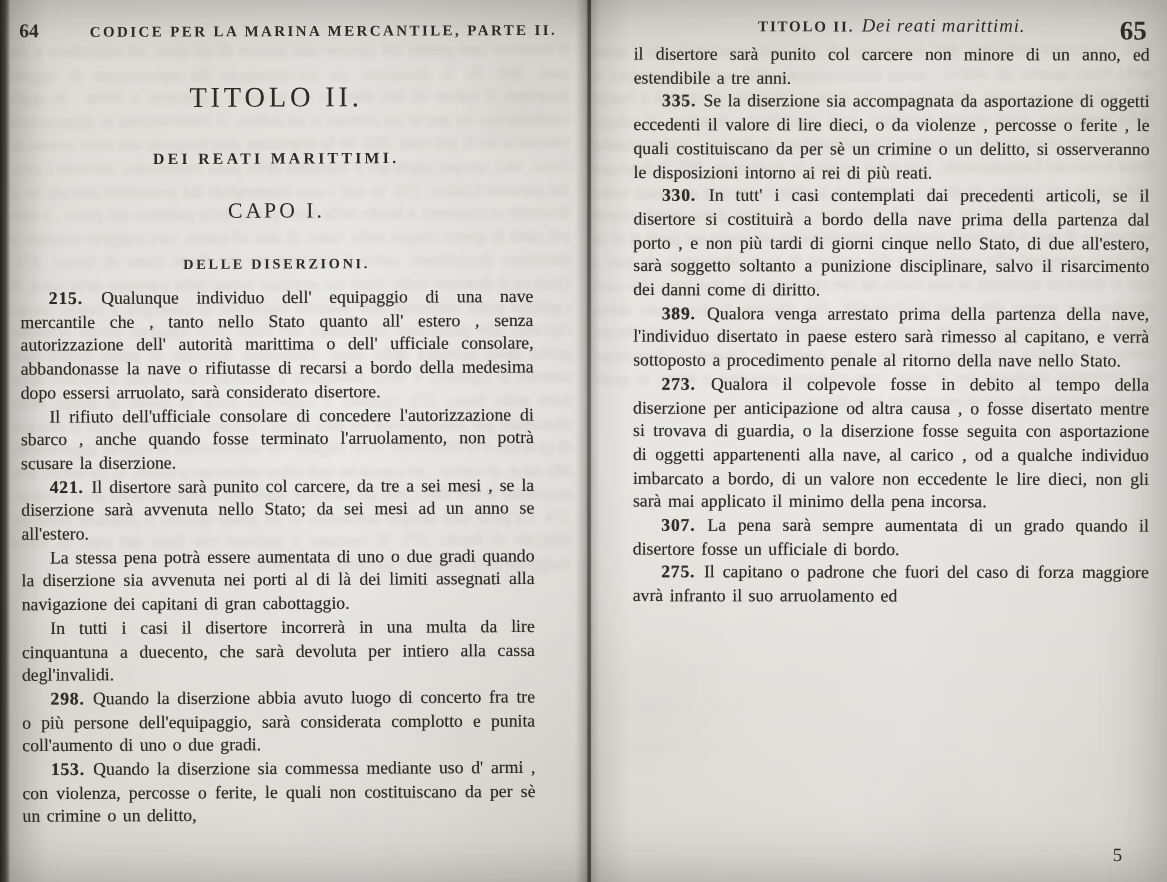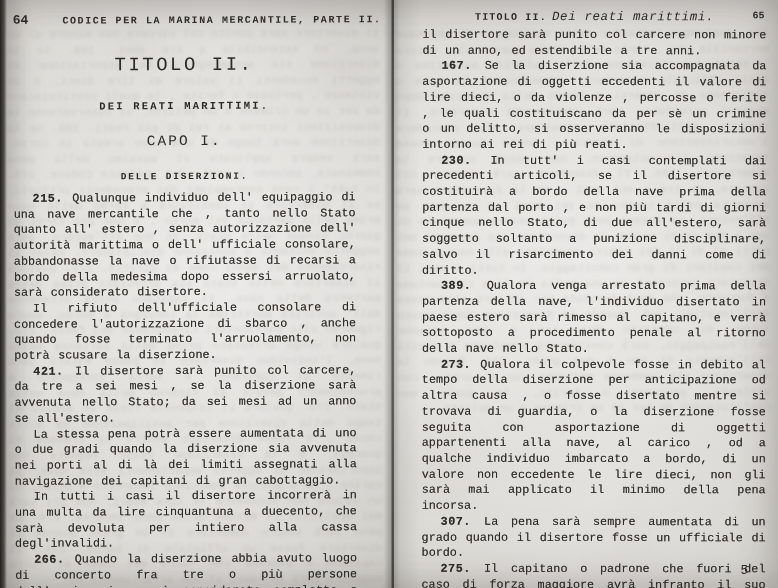--- a/index.html
+++ b/index.html
@@ -9,21 +9,21 @@
     position: relative;
     width: 778px;
     height: 588px;
     margin: 0 auto;
     overflow: hidden;
     background:
       radial-gradient(ellipse 90% 70% at 22% 45%, rgba(255,255,255,.35), rgba(255,255,255,0) 70%),
       radial-gradient(ellipse 90% 70% at 76% 45%, rgba(255,255,255,.30), rgba(255,255,255,0) 70%),
       linear-gradient(90deg, #c2c0bb 0, #dad8d3 4%, #e0deda 30%, #d3d1cc 49%, #c4c2bd 50.6%, #dcdad5 54%, #e1dfdb 78%, #d8d6d1 100%);
     color: #2d2b27;
-    font-family: Liberation Mono, monospace;
+    font-family: Liberation Serif, serif;
   }
 
   
   .edge-left {
     position: absolute; left: 0; top: 0; bottom: 0; width: 7px;
     background: linear-gradient(90deg, #23221f 0, #55534e 55%, rgba(85,83,78,0) 100%);
   }
   .gutter {
     position: absolute; left: 384px; top: 0; bottom: 0; width: 16px;
     background: linear-gradient(90deg, rgba(60,58,54,0) 0, rgba(60,58,54,.28) 42%, #504e49 52%, rgba(60,58,54,.18) 66%, rgba(60,58,54,0) 100%);
@@ -67,21 +67,21 @@
     font-size: 10px; letter-spacing: 1.6px; font-weight: bold;
     white-space: nowrap;
   }
   .page-left .running-head .folio  { font-size: 13px; letter-spacing: 0; margin-right: 34px; }
   .page-left .running-head .rtitle { flex: 1; text-align: center; }
   .page-right .running-head { justify-content: center; position: relative; letter-spacing: 1.2px; }
   .page-right .running-head .rtitle-italic {
     font-weight: normal; font-style: italic; letter-spacing: .6px; font-size: 12.5px; margin-left: 5px;
   }
   .page-right .running-head .folio {
-    position: absolute; right: 2px; top: 0; font-size: 10px; letter-spacing: 0;
+    position: absolute; right: 2px; top: 0; font-size: 18px; letter-spacing: 0;
   }
 
   .title-block { text-align: center; }
   .h-titolo   { margin: 27px 0 0; font-size: 19px; font-weight: normal; letter-spacing: 2.5px; }
   .h-reati    { margin: 24px 0 0; font-size: 10.5px; font-weight: bold; letter-spacing: 2.2px; }
   .h-capo     { margin: 21px 0 0; font-size: 14.5px; font-weight: normal; letter-spacing: 2px; }
   .h-sezione  { margin: 22px 0 9px; font-size: 9.5px; font-weight: bold; letter-spacing: 1.8px; }
 
   .body-text { text-align: justify; }
   .page-right .body-text { margin-top: 4px; }
@@ -131,39 +131,39 @@
         <h2 class="h-reati">DEI REATI MARITTIMI.</h2>
         <h3 class="h-capo">CAPO I.</h3>
         <h4 class="h-sezione">DELLE DISERZIONI.</h4>
       </div>
       <div class="body-text">
           <p class="para"><b class="artnum">215. </b>Qualunque individuo dell' equipaggio di una nave mercantile che , tanto nello Stato quanto all' estero , senza autorizzazione dell' autorità marittima o dell' ufficiale consolare, abbandonasse la nave o rifiutasse di recarsi a bordo della medesima dopo essersi arruolato, sarà considerato disertore.</p>
           <p class="para">Il rifiuto dell'ufficiale consolare di concedere l'autorizzazione di sbarco , anche quando fosse terminato l'arruolamento, non potrà scusare la diserzione.</p>
           <p class="para"><b class="artnum">421. </b>Il disertore sarà punito col carcere, da tre a sei mesi , se la diserzione sarà avvenuta nello Stato; da sei mesi ad un anno se all'estero.</p>
           <p class="para">La stessa pena potrà essere aumentata di uno o due gradi quando la diserzione sia avvenuta nei porti al di là dei limiti assegnati alla navigazione dei capitani di gran cabottaggio.</p>
           <p class="para">In tutti i casi il disertore incorrerà in una multa da lire cinquantuna a duecento, che sarà devoluta per intiero alla cassa degl'invalidi.</p>
-          <p class="para"><b class="artnum">266. </b>Quando la diserzione abbia avuto luogo di concerto fra tre o più persone dell'equipaggio, sarà considerata complotto e punita coll'aumento di uno o due gradi.</p>
+          <p class="para"><b class="artnum">298. </b>Quando la diserzione abbia avuto luogo di concerto fra tre o più persone dell'equipaggio, sarà considerata complotto e punita coll'aumento di uno o due gradi.</p>
           <p class="para"><b class="artnum">153. </b>Quando la diserzione sia commessa mediante uso d' armi , con violenza, percosse o ferite, le quali non costituiscano da per sè un crimine o un delitto,</p>
         </div>
     </div>
     <div class="mottle"></div>
   </div>
 
   <div class="page page-right">
     <div class="bleed">264. Qualunque individuo dell' equipaggio di una nave mercantile che , tanto nello Stato quanto all' estero , senza autorizzazione dell' autorità marittima o dell' ufficiale consolare, abbandonasse la nave o rifiutasse di recarsi a bordo della medesima dopo essersi arruolato, sarà considerato disertore. Il rifiuto dell'ufficiale consolare di concedere l'autorizzazione di sbarco , anche quando fosse terminato l'arruolamento, non potrà scusare la diserzione. 265. Il disertore sarà punito col carcere, da tre a sei mesi , se la diserzione sarà avvenuta nello Stato; da sei mesi ad un anno se all'estero. La stessa pena potrà essere aumentata di uno o due gradi quando la diserzione sia avvenuta nei porti al di là dei limiti assegnati alla navigazione dei capitani di gran cabottaggio. In tutti i casi il disertore incorrerà in una multa da lire cinquantuna a duecento, che sarà devoluta per intiero alla cassa degl'invalidi. 266. Quando la diserzione abbia avuto luogo di concerto fra tre o più persone dell'equipaggio, sarà considerata complotto e punita coll'aumento di uno o due gradi. 267. Quando la diserzione sia commessa mediante uso d' armi , con violenza, percosse o ferite, le quali non costituiscano da per sè un crimine o un delitto,</div>
     <div class="content">
       <div class="running-head">
         <span class="rtitle-bold">TITOLO II.</span>
         <span class="rtitle-italic">Dei reati marittimi.</span>
         <span class="folio">65</span>
       </div>
       <div class="body-text">
           <p class="para no-indent">il disertore sarà punito col carcere non minore di un anno, ed estendibile a tre anni.</p>
-          <p class="para"><b class="artnum">167. </b>Se la diserzione sia accompagnata da asportazione di oggetti eccedenti il valore di lire dieci, o da violenze , percosse o ferite , le quali costituiscano da per sè un crimine o un delitto, si osserveranno le disposizioni intorno ai rei di più reati.</p>
-          <p class="para"><b class="artnum">230. </b>In tutt' i casi contemplati dai precedenti articoli, se il disertore si costituirà a bordo della nave prima della partenza dal porto , e non più tardi di giorni cinque nello Stato, di due all'estero, sarà soggetto soltanto a punizione disciplinare, salvo il risarcimento dei danni come di diritto.</p>
+          <p class="para"><b class="artnum">335. </b>Se la diserzione sia accompagnata da asportazione di oggetti eccedenti il valore di lire dieci, o da violenze , percosse o ferite , le quali costituiscano da per sè un crimine o un delitto, si osserveranno le disposizioni intorno ai rei di più reati.</p>
+          <p class="para"><b class="artnum">330. </b>In tutt' i casi contemplati dai precedenti articoli, se il disertore si costituirà a bordo della nave prima della partenza dal porto , e non più tardi di giorni cinque nello Stato, di due all'estero, sarà soggetto soltanto a punizione disciplinare, salvo il risarcimento dei danni come di diritto.</p>
           <p class="para"><b class="artnum">389. </b>Qualora venga arrestato prima della partenza della nave, l'individuo disertato in paese estero sarà rimesso al capitano, e verrà sottoposto a procedimento penale al ritorno della nave nello Stato.</p>
           <p class="para"><b class="artnum">273. </b>Qualora il colpevole fosse in debito al tempo della diserzione per anticipazione od altra causa , o fosse disertato mentre si trovava di guardia, o la diserzione fosse seguita con asportazione di oggetti appartenenti alla nave, al carico , od a qualche individuo imbarcato a bordo, di un valore non eccedente le lire dieci, non gli sarà mai applicato il minimo della pena incorsa.</p>
           <p class="para"><b class="artnum">307. </b>La pena sarà sempre aumentata di un grado quando il disertore fosse un ufficiale di bordo.</p>
           <p class="para"><b class="artnum">275. </b>Il capitano o padrone che fuori del caso di forza maggiore avrà infranto il suo arruolamento ed</p>
         </div>
     </div>
     <div class="signature-mark">5</div>
     <div class="mottle"></div>
   </div>
 

